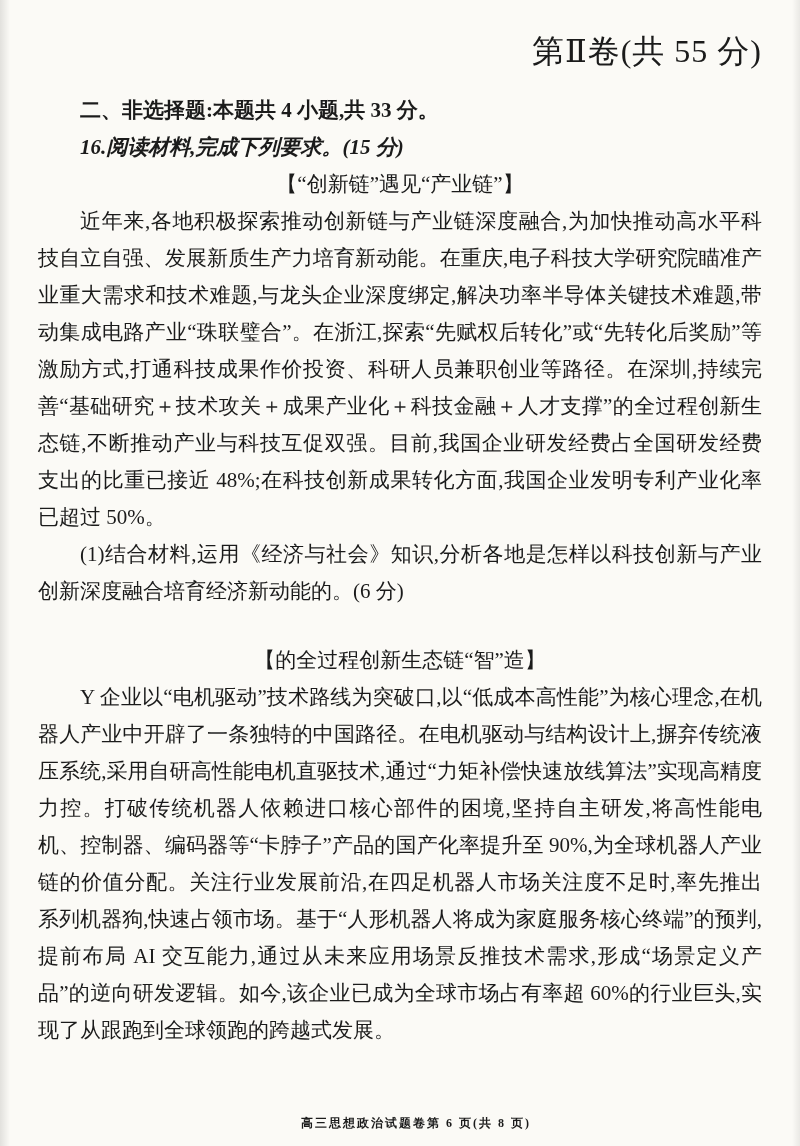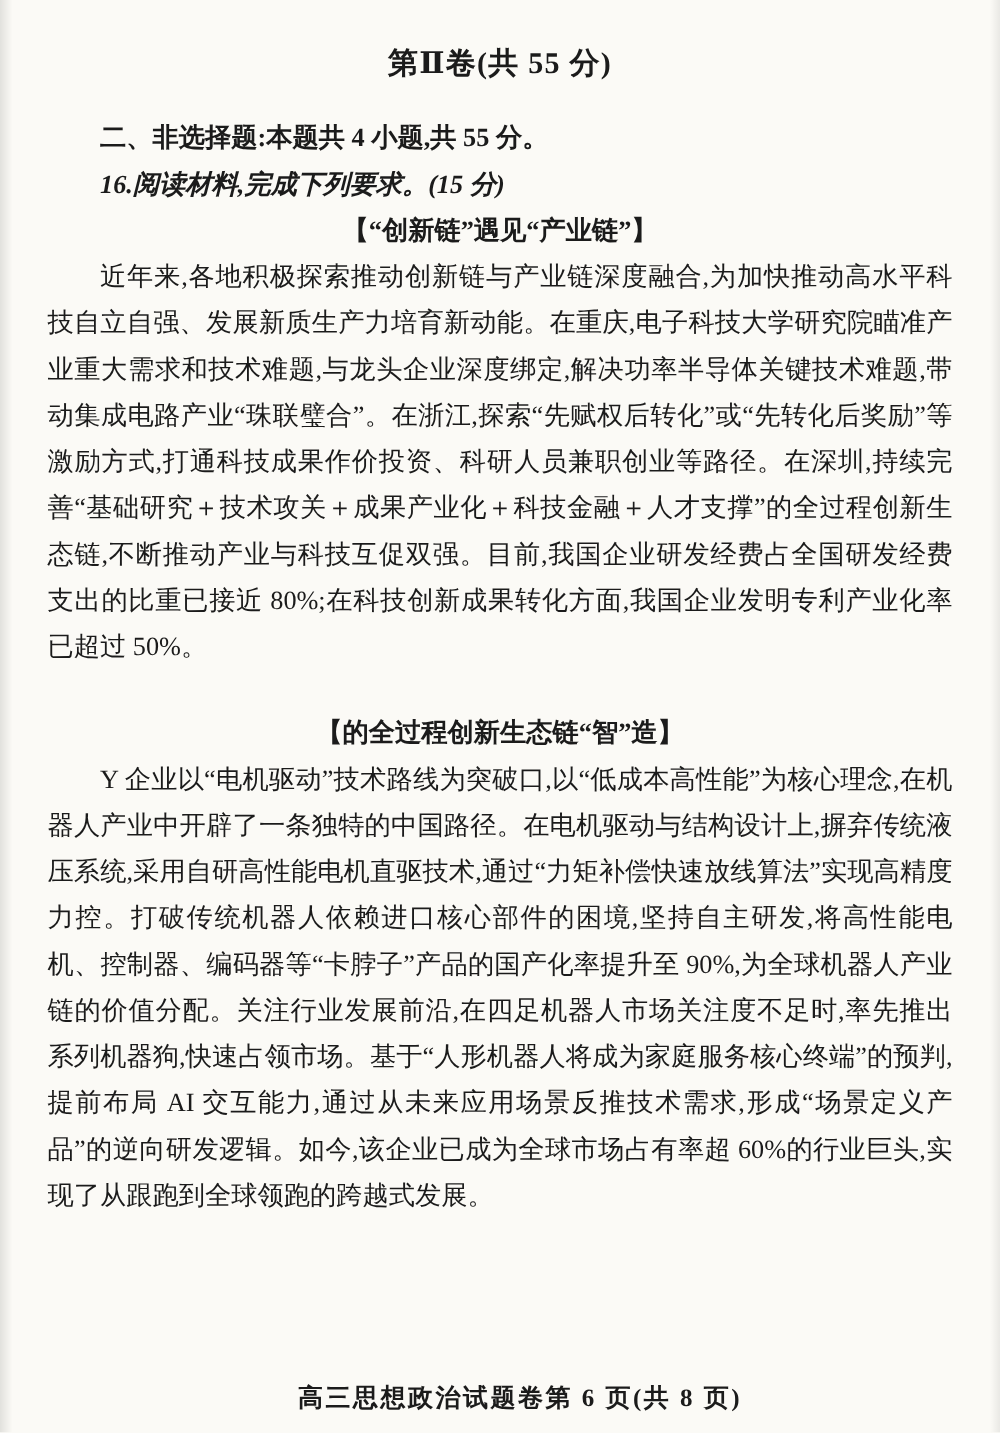--- a/index.html
+++ b/index.html
@@ -33,23 +33,23 @@
     width: 8px;
     background: linear-gradient(to left, rgba(0,0,0,0.07), rgba(0,0,0,0));
     pointer-events: none;
   }
 
   .page {
     padding: 34px 38px 0 38px;
   }
 
   .title {
-    text-align: center;
-    font-size: 24px;
-    font-weight: bold;
+    text-align: right;
+    font-size: 32px;
+    font-weight: normal;
     letter-spacing: 1px;
     line-height: 34px;
     margin-bottom: 24px;
   }
 
   .heading,
   .stem,
   .para,
   .subq {
     font-size: 21px;
@@ -58,54 +58,55 @@
     text-justify: inter-ideograph;
     text-indent: 2em;
   }
 
   .heading { font-weight: bold; }
   .stem    { font-weight: bold; font-style: italic; }
 
   .subtitle {
     text-align: center;
     font-size: 21px;
-    font-weight: bold;
+    font-weight: normal;
     line-height: 37px;
   }
 
   .subtitle-2 { margin-top: 32px; }
 
   .footer {
     position: absolute;
     left: 0;
     bottom: 14px;
     width: 100%;
     text-align: center;
-    font-size: 20px;
+    font-size: 12px;
     font-weight: bold;
     letter-spacing: 2px;
     padding-left: 32px;
   }
 </style>
 </head>
 <body>
 
 <div class="page">
 
   <h1 class="title">第Ⅱ卷(共 55 分)</h1>
 
-  <p class="heading">二、非选择题:本题共 4 小题,共 55 分。</p>
+  <p class="heading">二、非选择题:本题共 4 小题,共 33 分。</p>
 
   <p class="stem">16.阅读材料,完成下列要求。(15 分)</p>
 
 
   <h2 class="subtitle">【“创新链”遇见“产业链”】</h2>
 
-  <p class="para">近年来,各地积极探索推动创新链与产业链深度融合,为加快推动高水平科技自立自强、发展新质生产力培育新动能。在重庆,电子科技大学研究院瞄准产业重大需求和技术难题,与龙头企业深度绑定,解决功率半导体关键技术难题,带动集成电路产业“珠联璧合”。在浙江,探索“先赋权后转化”或“先转化后奖励”等激励方式,打通科技成果作价投资、科研人员兼职创业等路径。在深圳,持续完善“基础研究＋技术攻关＋成果产业化＋科技金融＋人才支撑”的全过程创新生态链,不断推动产业与科技互促双强。目前,我国企业研发经费占全国研发经费支出的比重已接近 80%;在科技创新成果转化方面,我国企业发明专利产业化率已超过 50%。</p>
+  <p class="para">近年来,各地积极探索推动创新链与产业链深度融合,为加快推动高水平科技自立自强、发展新质生产力培育新动能。在重庆,电子科技大学研究院瞄准产业重大需求和技术难题,与龙头企业深度绑定,解决功率半导体关键技术难题,带动集成电路产业“珠联璧合”。在浙江,探索“先赋权后转化”或“先转化后奖励”等激励方式,打通科技成果作价投资、科研人员兼职创业等路径。在深圳,持续完善“基础研究＋技术攻关＋成果产业化＋科技金融＋人才支撑”的全过程创新生态链,不断推动产业与科技互促双强。目前,我国企业研发经费占全国研发经费支出的比重已接近 48%;在科技创新成果转化方面,我国企业发明专利产业化率已超过 50%。</p>
 
+  <p class="subq">(1)结合材料,运用《经济与社会》知识,分析各地是怎样以科技创新与产业创新深度融合培育经济新动能的。(6 分)</p>
 
   <h2 class="subtitle subtitle-2">【的全过程创新生态链“智”造】</h2>
 
   <p class="para">Y 企业以“电机驱动”技术路线为突破口,以“低成本高性能”为核心理念,在机器人产业中开辟了一条独特的中国路径。在电机驱动与结构设计上,摒弃传统液压系统,采用自研高性能电机直驱技术,通过“力矩补偿快速放线算法”实现高精度力控。打破传统机器人依赖进口核心部件的困境,坚持自主研发,将高性能电机、控制器、编码器等“卡脖子”产品的国产化率提升至 90%,为全球机器人产业链的价值分配。关注行业发展前沿,在四足机器人市场关注度不足时,率先推出系列机器狗,快速占领市场。基于“人形机器人将成为家庭服务核心终端”的预判,提前布局 AI 交互能力,通过从未来应用场景反推技术需求,形成“场景定义产品”的逆向研发逻辑。如今,该企业已成为全球市场占有率超 60%的行业巨头,实现了从跟跑到全球领跑的跨越式发展。</p>
 
 </div>
 
 <div class="footer">高三思想政治试题卷第 6 页(共 8 页)</div>
 
 </body></html>

